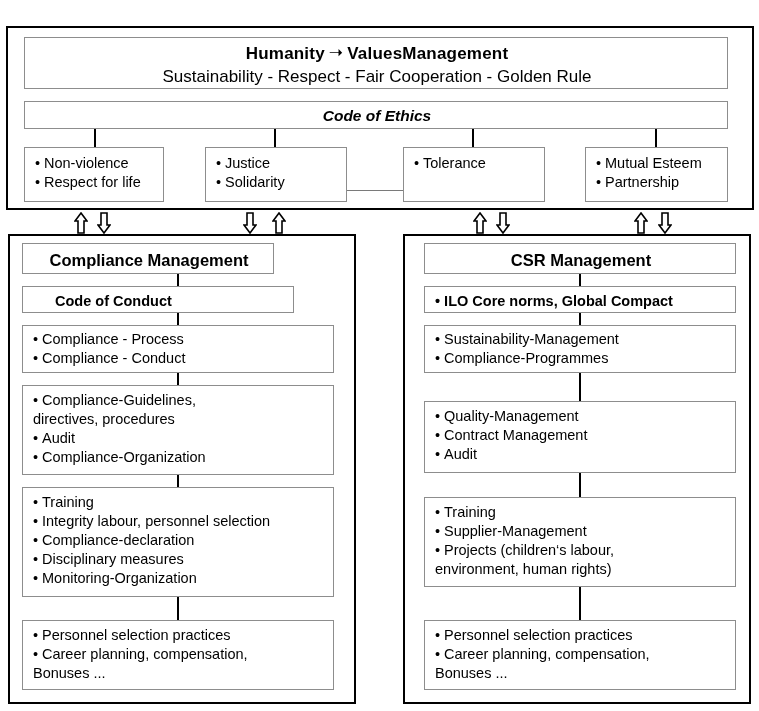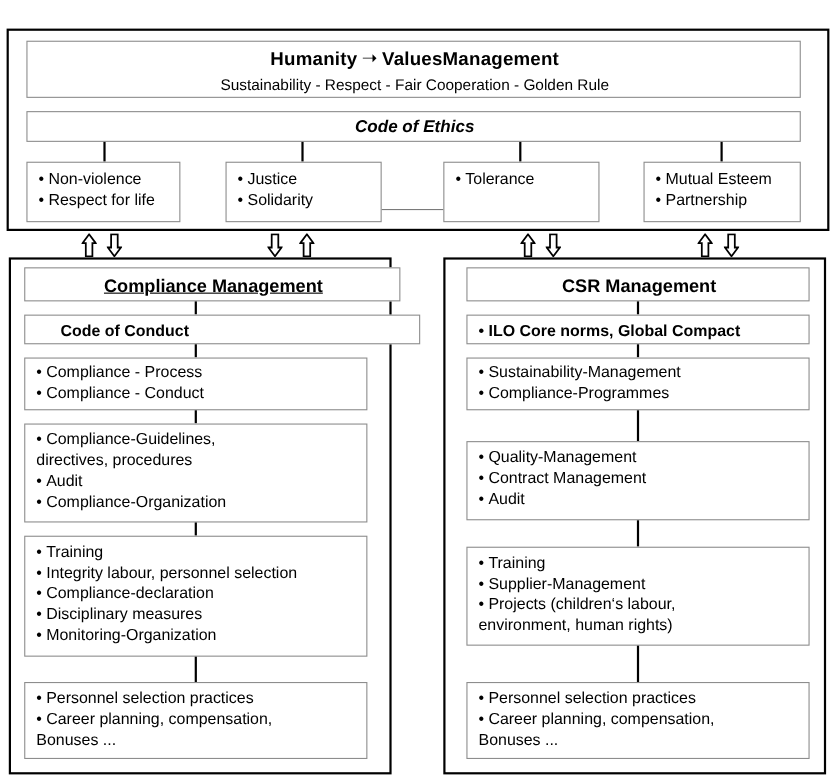--- a/index.html
+++ b/index.html
@@ -37,21 +37,21 @@
   .box.center { text-align: center; }
   .box.bold { font-weight: bold; font-style: italic; }
 
   .title-line1 {
     font-weight: bold;
     font-size: 17px;
     line-height: 23px;
     letter-spacing: .2px;
   }
   .title-line2 {
-    font-size: 14px;
+    font-size: 17px;
     line-height: 23px;
   }
   .arrow-glyph {
     font-family: "DejaVu Sans", sans-serif;
     font-weight: bold;
     font-size: 17px;
     padding: 0 4px;
     position: relative;
     top: -1px;
   }
@@ -193,26 +193,26 @@
     </svg>
 </div>
 <div class="darrow" style="left:658px; top:212px;">
   <svg width="14" height="22" viewBox="0 0 14 22">
       <path d="M7 21 L13 13 L10 13 L10 1 L4 1 L4 13 L1 13 Z" fill="#fff" stroke="#000" stroke-width="1.6" stroke-linejoin="miter"></path>
     </svg>
 </div>
 
 <div class="panel" style="left:8px; top:234px; width:348px; height:470px;"></div>
 
-<div class="box hdr" style="left:22px; top:243px; width:342px; height:31px; padding-top:5px;text-decoration:underline;">
+<div class="box hdr" style="left:22px; top:243px; width:252px; height:31px; padding-top:5px;">
   <span>Compliance Management</span>
 </div>
 <div class="vline" style="left:177px; top:274px; height:12px;"></div>
 
-<div class="box sub-hdr" style="left:22px; top:286px; width:360px; height:27px; padding-top:4px;padding-left:32px;">
+<div class="box sub-hdr" style="left:22px; top:286px; width:272px; height:27px; padding-top:4px;padding-left:32px;">
   <span>Code of Conduct</span>
 </div>
 <div class="vline" style="left:177px; top:313px; height:12px;"></div>
 
 <div class="box" style="left:22px; top:325px; width:312px; height:48px; padding-top:4px;">
   <ul class="bullet-list">
     <li class="b">Compliance - Process</li>
     <li class="b">Compliance - Conduct</li>
   </ul>
 </div>

